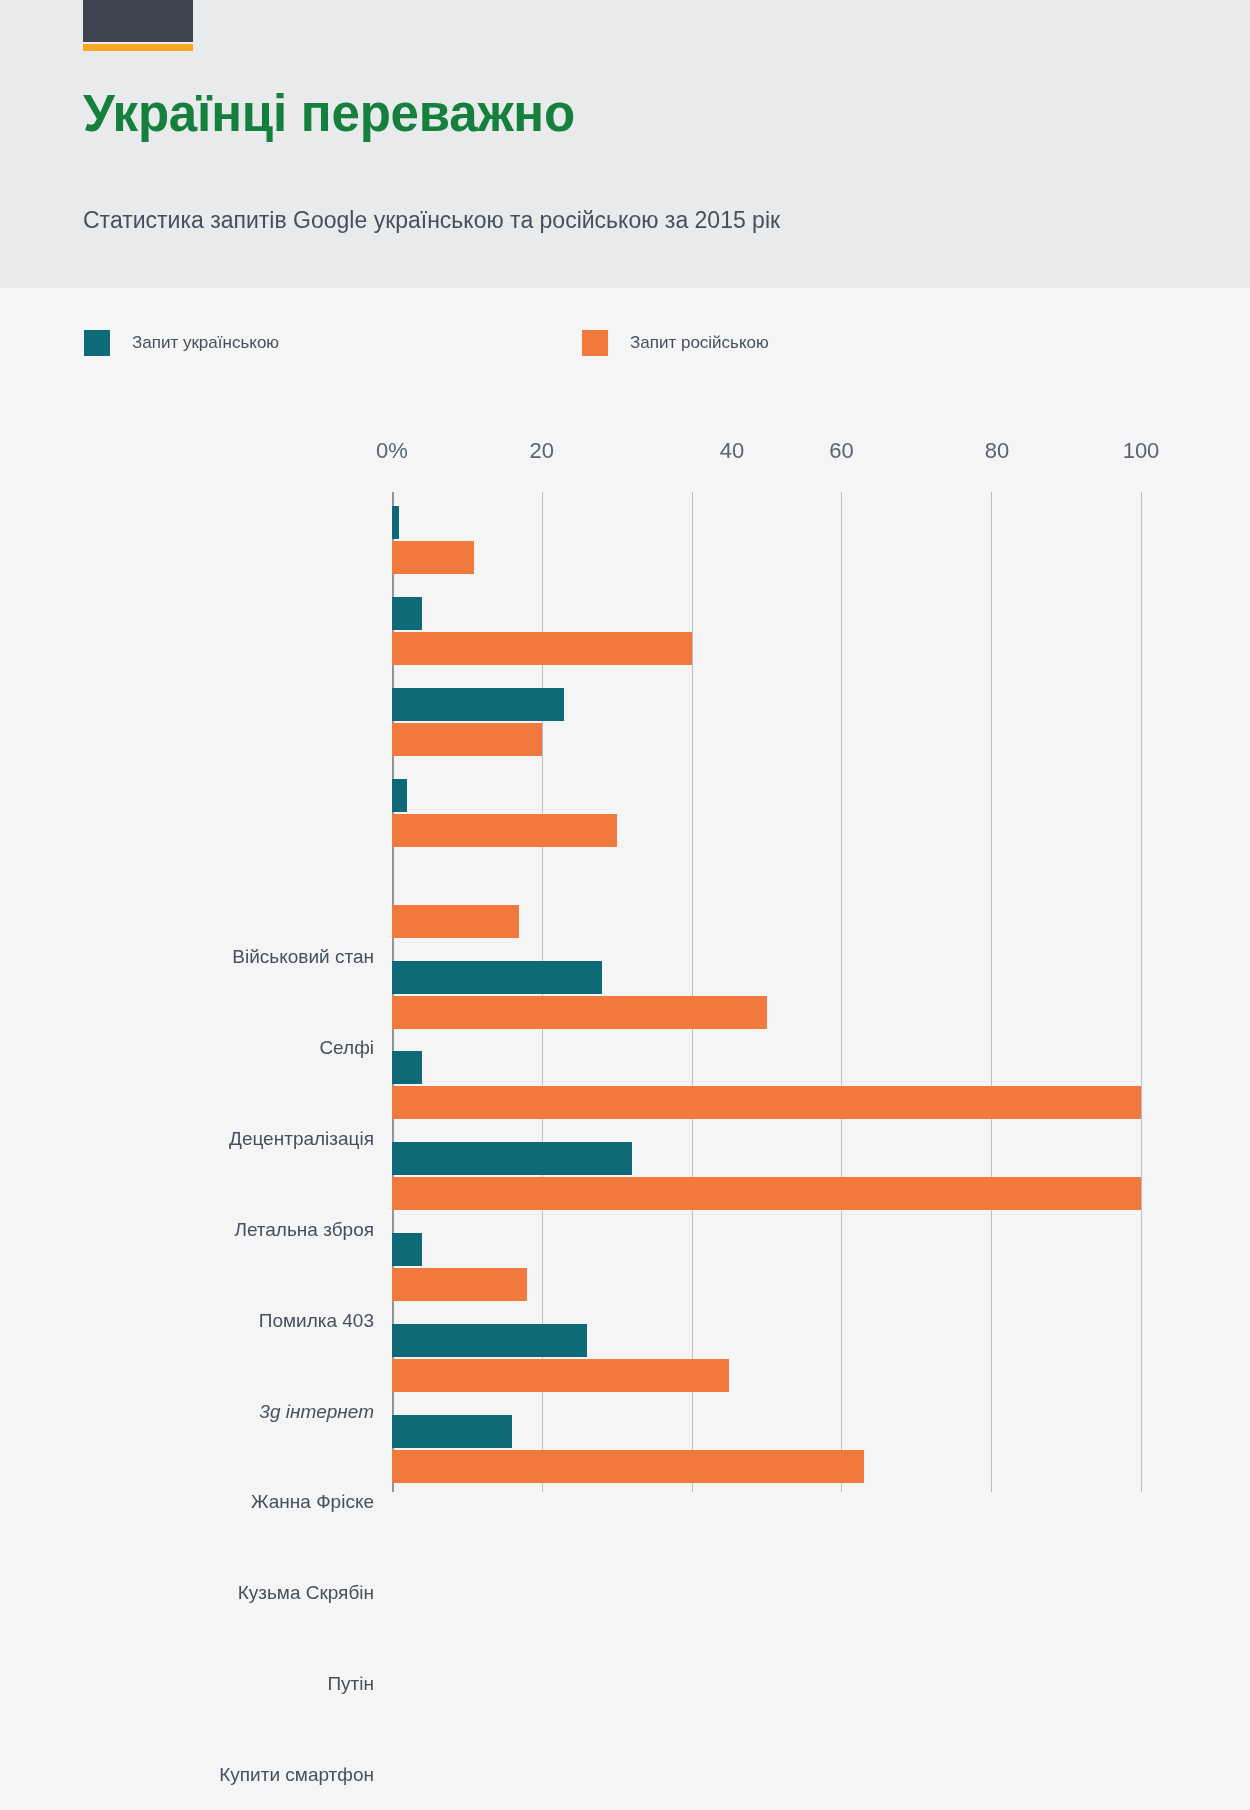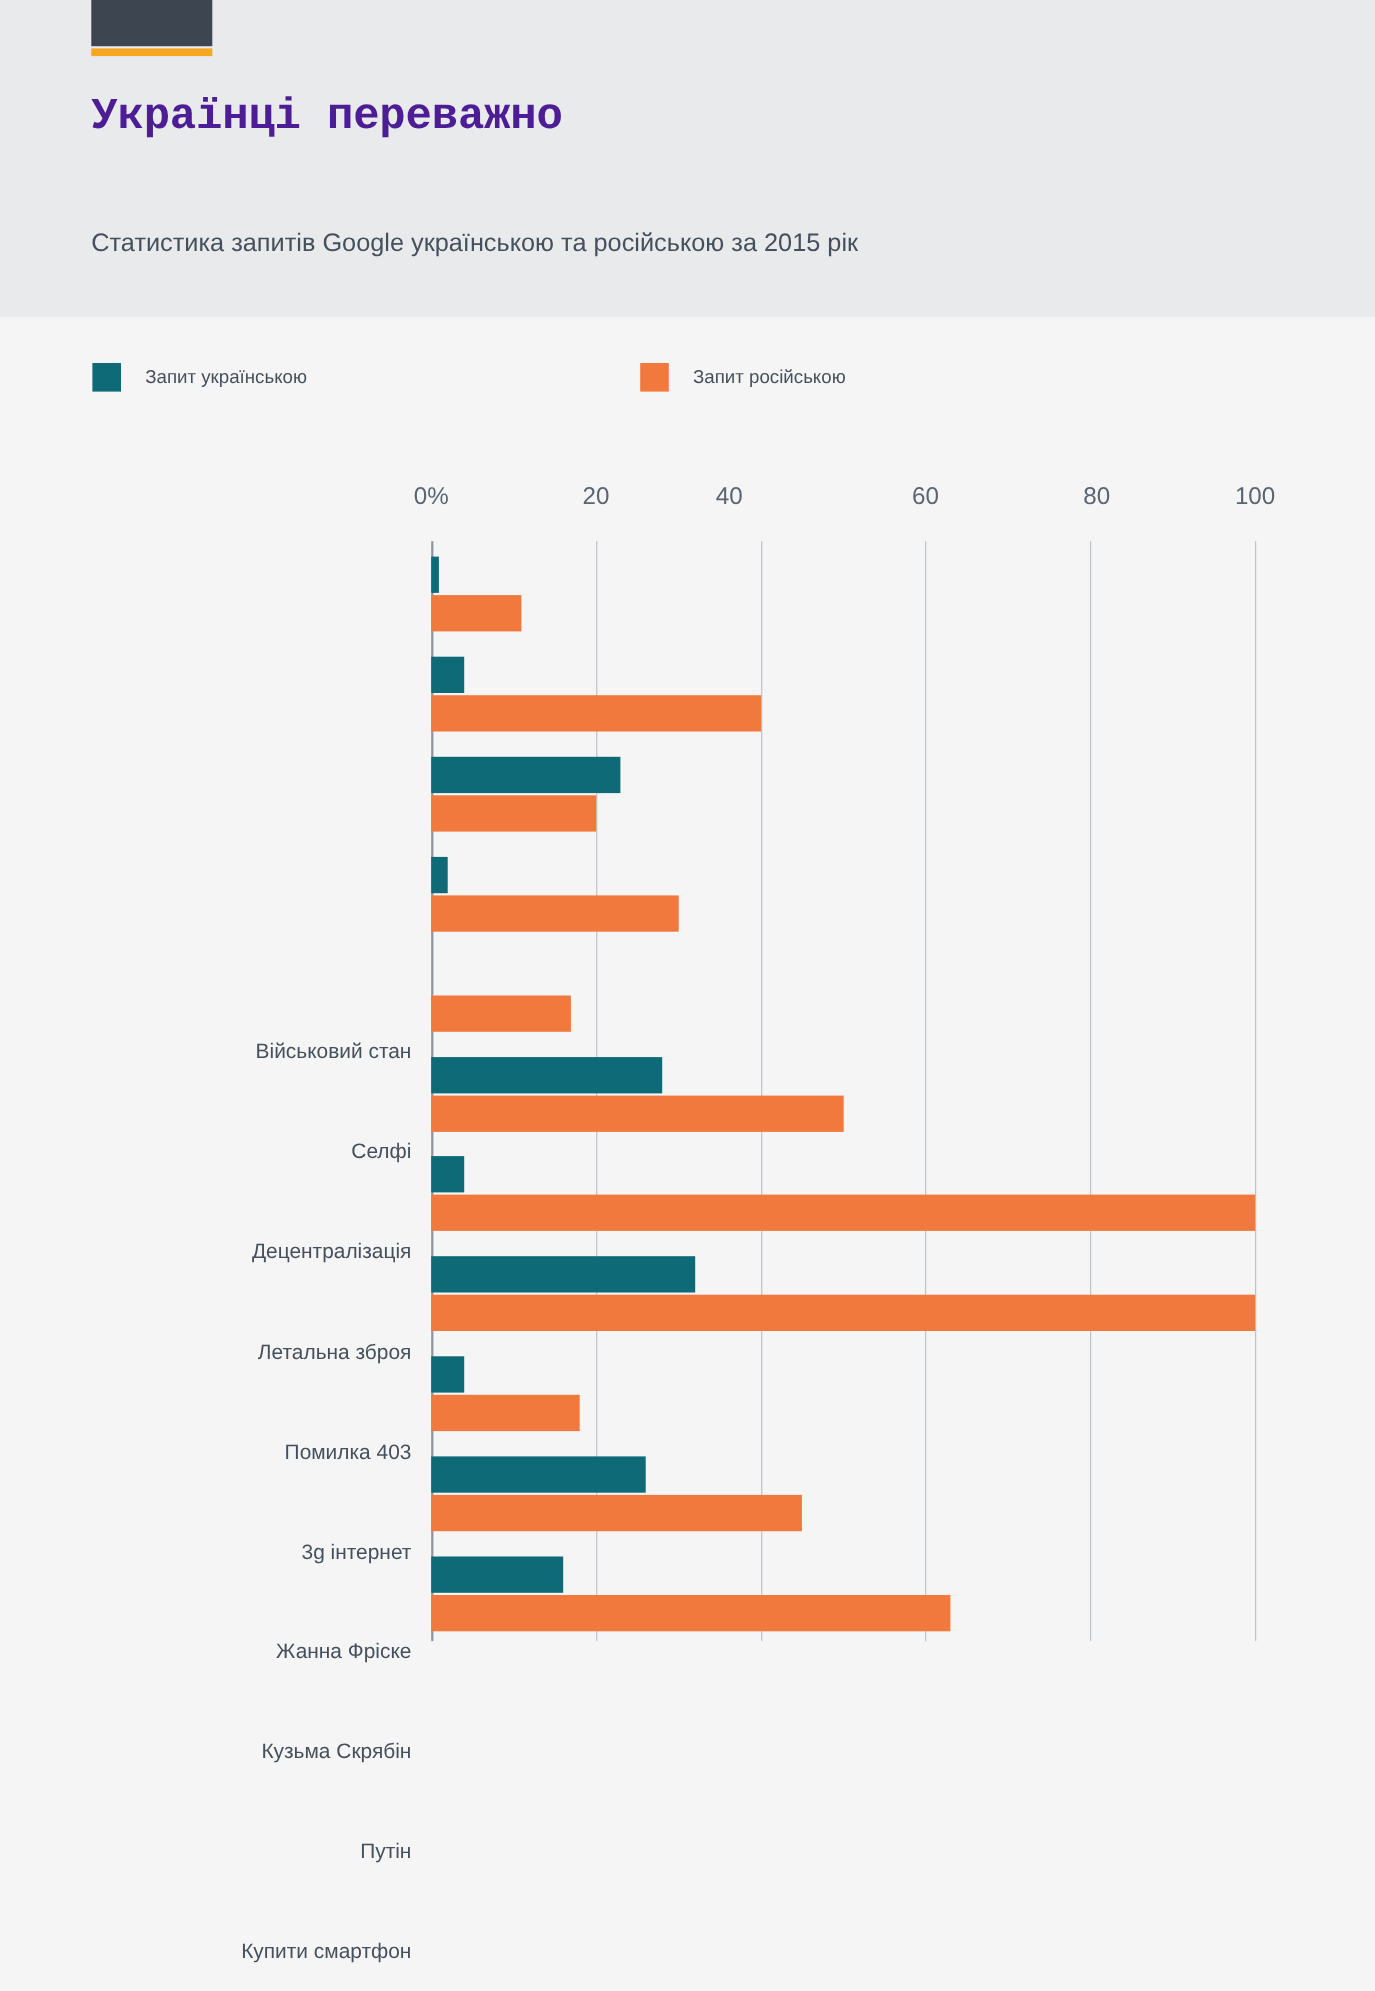--- a/index.html
+++ b/index.html
@@ -20,22 +20,22 @@
   .logo-mark{
     position:absolute;left:83px;top:0px;width:110px;height:42px;
     background:#3d4551;
   }
   .logo-underline{
     position:absolute;left:83px;top:44px;width:110px;height:7px;
     background:#f5a623;
   }
   .title{
     position:absolute;left:83px;top:82px;width:900px;
-    font-size:40px;font-weight:bold;line-height:1.26;
-    color:#4c1d95;letter-spacing:-0.2px;font-family:Liberation Mono, monospace;
+    font-size:51px;font-weight:bold;line-height:1.26;
+    color:#15803d;letter-spacing:-0.2px;
   }
   .subtitle{
     position:absolute;left:83px;top:207px;width:1000px;
     font-size:23px;font-weight:normal;color:#46505c;
   }
 
   
   .legend{position:absolute;left:0;top:330px;width:1250px;height:30px;}
   .legend-item{position:absolute;top:0;display:flex;align-items:center;}
   .legend-item.a{left:84px;}
@@ -104,21 +104,21 @@
     <div class="legend-item b">
       <span class="legend-swatch" id="sw1" style="background: rgb(242, 121, 62);"></span>
       <span class="legend-label">Запит російською</span>
     </div>
   </div>
 
   <div class="chart">
     <div class="axis-labels" id="axis-labels">
         <div class="tick-label" style="left: 392px;">0%</div>
         <div class="tick-label" style="left: 541.8px;">20</div>
-        <div class="tick-label" style="left: 663px;">40</div>
+        <div class="tick-label" style="left: 732px;">40</div>
         <div class="tick-label" style="left: 841.4px;">60</div>
         <div class="tick-label" style="left: 997px;">80</div>
         <div class="tick-label" style="left: 1141px;">100</div>
       </div>
     <div class="plot" id="plot">
         <div class="gridline zero" style="left: 0px;"></div>
         <div class="gridline" style="left: 149.8px;"></div>
         <div class="gridline" style="left: 299.6px;"></div>
         <div class="gridline" style="left: 449.4px;"></div>
         <div class="gridline" style="left: 599.2px;"></div>
@@ -167,21 +167,21 @@
           <div class="bar ua" title="Розпродаж — Запит українською: 16%" style="width: 119.84px; background: rgb(13, 106, 118);"></div>
           <div class="bar ru" title="Розпродаж — Запит російською: 63%" style="width: 471.87px; background: rgb(242, 121, 62);"></div>
         </div>
       </div>
     <div id="cat-labels">
         <div class="cat-label" style="top: 526px; right: 876px;">Військовий стан</div>
         <div class="cat-label" style="top: 616.909px; right: 876px;">Селфі</div>
         <div class="cat-label" style="top: 707.818px; right: 876px;">Децентралізація</div>
         <div class="cat-label" style="top: 798.727px; right: 876px;">Летальна зброя</div>
         <div class="cat-label" style="top: 889.636px; right: 876px;">Помилка 403</div>
-        <div class="cat-label" style="top: 980.545px; right: 876px;">3g інтернет</div>
+        <div class="cat-label" style="top: 980.545px; right: 876px; font-style: italic;">3g інтернет</div>
         <div class="cat-label" style="top: 1071.45px; right: 876px;">Жанна Фріске</div>
         <div class="cat-label" style="top: 1162.36px; right: 876px;">Кузьма Скрябін</div>
         <div class="cat-label" style="top: 1253.27px; right: 876px;">Путін</div>
         <div class="cat-label" style="top: 1344.18px; right: 876px; margin-left: 47px;">Купити смартфон</div>
       </div>
   </div>
 
 
 </div>
 

